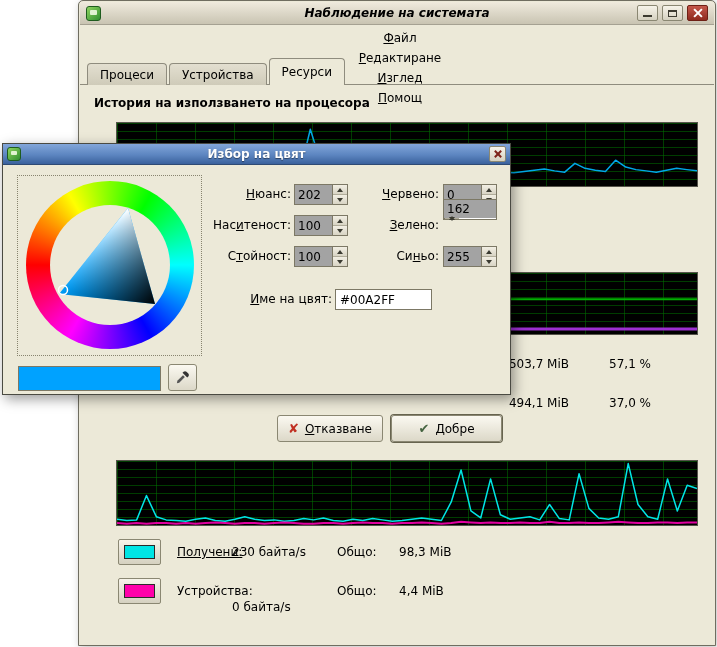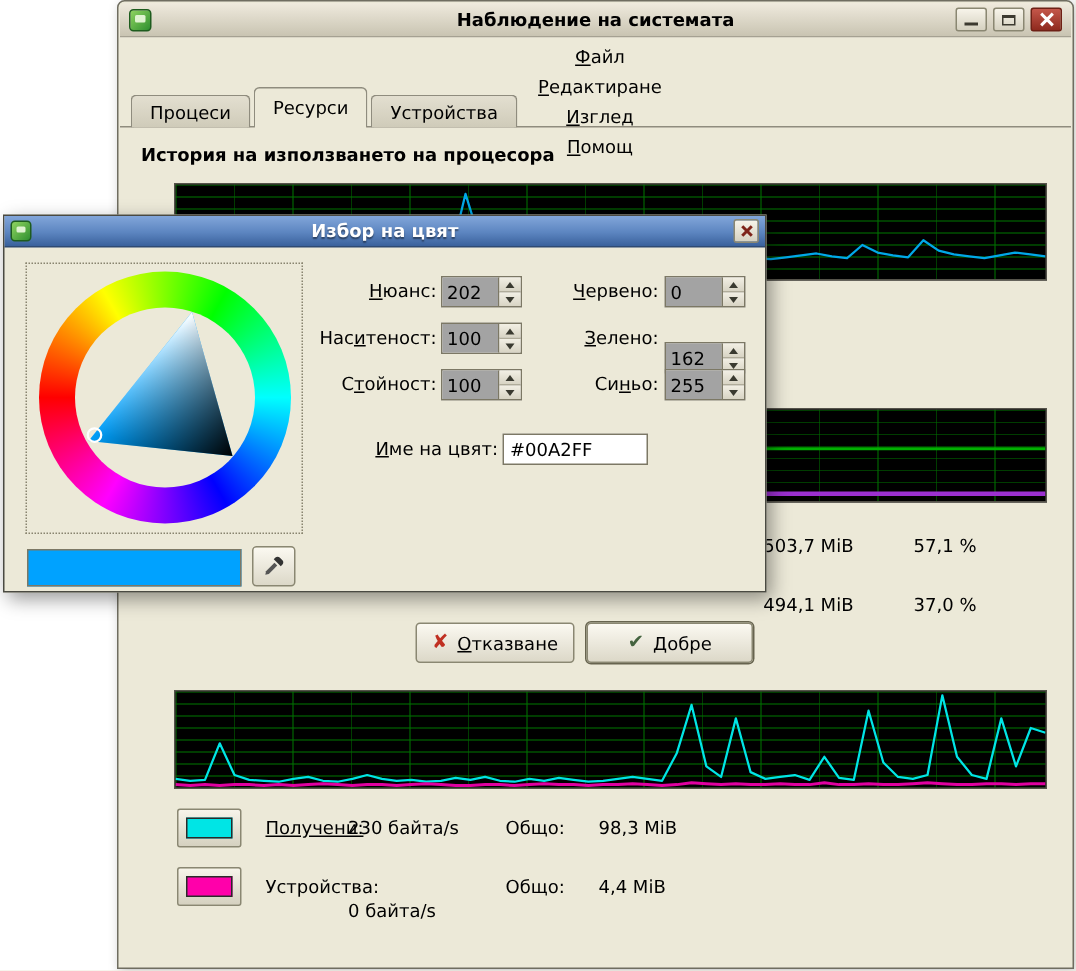--- a/index.html
+++ b/index.html
@@ -6,21 +6,21 @@
   html,body { width:717px; height:647px; }
   body { position:relative; background:#fff; font-family:"DejaVu Sans","Liberation Sans",sans-serif; font-size:12px; color:#000; overflow:hidden; }
   u { text-decoration:underline; }
 
   
   .main-window { position:absolute; left:78px; top:0; width:638px; height:646px;
     background:#ece9d8; border:1px solid #6f6d60; border-radius:5px 5px 0 0;
     box-shadow:2px 2px 8px rgba(0,0,0,.25); }
   .mw-titlebar { position:absolute; left:1px; right:1px; top:1px; height:23px;
     background:linear-gradient(#efeadd,#c9c4b2); border-bottom:1px solid #a5a192;
-    border-radius:4px 4px 0 0; display:flex; align-items:center; padding:0 6px; }
+    border-radius:4px 4px 0 0; display:flex; align-items:center; padding:0 6px;font-style:italic; }
   .mw-title { position:absolute; left:0; right:0; text-align:center; font-weight:bold; pointer-events:none; }
   .win-icon { width:15px; height:15px; border-radius:3px; flex:0 0 auto;
     background:linear-gradient(135deg,#8fd460,#2f8f2f); border:1px solid #1e5c1e; position:relative; cursor:pointer; }
   .win-icon::after { content:""; position:absolute; left:3px; top:3px; right:3px; bottom:5px; background:#dff3d0; border-radius:1px; }
   .mw-controls { margin-left:auto; display:flex; gap:4px; position:relative; z-index:2; }
   .tb-btn { width:21px; height:16px; border:1px solid #8a8772; border-radius:2px;
     background:linear-gradient(#f7f4ea,#d5d1c0); position:relative; cursor:pointer; }
   .tb-btn.close { background:linear-gradient(#c4574a,#8f2a1e); border-color:#6e2015; }
   .icon-min::after { content:""; position:absolute; left:5px; right:5px; bottom:3px; height:2px; background:#3c3a30; }
   .icon-max::after { content:""; position:absolute; left:5px; right:5px; top:4px; bottom:3px; border:1px solid #3c3a30; border-top-width:2px; }
@@ -126,22 +126,22 @@
 
   <div class="menubar">
     <span class="menu-item"><u>Ф</u>айл</span>
     <span class="menu-item"><u>Р</u>едактиране</span>
     <span class="menu-item"><u>И</u>зглед</span>
     <span class="menu-item"><u>П</u>омощ</span>
   </div>
 
   <div class="tabstrip">
     <span class="tab">Процеси</span>
+    <span class="tab">Устройства</span>
     <span class="tab active">Ресурси</span>
-    <span class="tab">Устройства</span>
   </div>
   <div class="tabline"></div>
 
   <div class="section-heading">История на използването на процесора</div>
 
   <div class="chart" id="cpu-chart">
       <svg viewBox="0 0 100 100" preserveAspectRatio="none">
         <polyline points="0.00,78.00 1.75,80.00 3.51,79.00 5.26,81.00 7.02,80.00 8.77,78.00 10.53,76.00 12.28,79.00 14.04,80.00 15.79,81.00 17.54,79.00 19.30,77.00 21.05,78.00 22.81,80.00 24.56,81.00 26.32,79.00 28.07,76.00 29.82,74.00 31.58,77.00 33.33,10.00 35.09,62.00 36.84,76.00 38.60,78.00 40.35,54.00 42.11,74.00 43.86,78.00 45.61,38.00 47.37,72.00 49.12,77.00 50.88,79.00 52.63,80.00 54.39,78.00 56.14,76.00 57.89,77.00 59.65,79.00 61.40,34.00 63.16,70.00 64.91,76.00 66.67,78.00 68.42,79.00 70.18,77.00 71.93,75.00 73.68,73.00 75.44,76.00 77.19,78.00 78.95,64.00 80.70,72.00 82.46,75.00 84.21,77.00 85.96,59.00 87.72,70.00 89.47,74.00 91.23,76.00 92.98,78.00 94.74,75.00 96.49,72.00 98.25,74.00 100.00,76.00" fill="none" stroke="#00a8e8" stroke-width="1.5" vector-effect="non-scaling-stroke" stroke-linejoin="round"></polyline>
       </svg>
     </div>
@@ -240,21 +240,21 @@
 
   <span class="field-label lbl-r row1"><u>Ч</u>ервено:</span>
   <span class="spin col-r" style="top:40px;">
     <input value="0" style="">
     <span class="spin-btns">
         <button class="spin-btn up"></button>
         <button class="spin-btn down"></button>
       </span>
   </span>
   <span class="field-label lbl-r row2"><u>З</u>елено:</span>
-  <span class="spin col-r" style="top:84px;">
+  <span class="spin col-r" style="top:55px;flex-direction:column;">
     <input value="162" style="">
     <span class="spin-btns">
         <button class="spin-btn up"></button>
         <button class="spin-btn down"></button>
       </span>
   </span>
   <span class="field-label lbl-r row3">Си<u>н</u>ьо:</span>
   <span class="spin col-r" style="top:102px;">
     <input value="255" style="">
     <span class="spin-btns">

